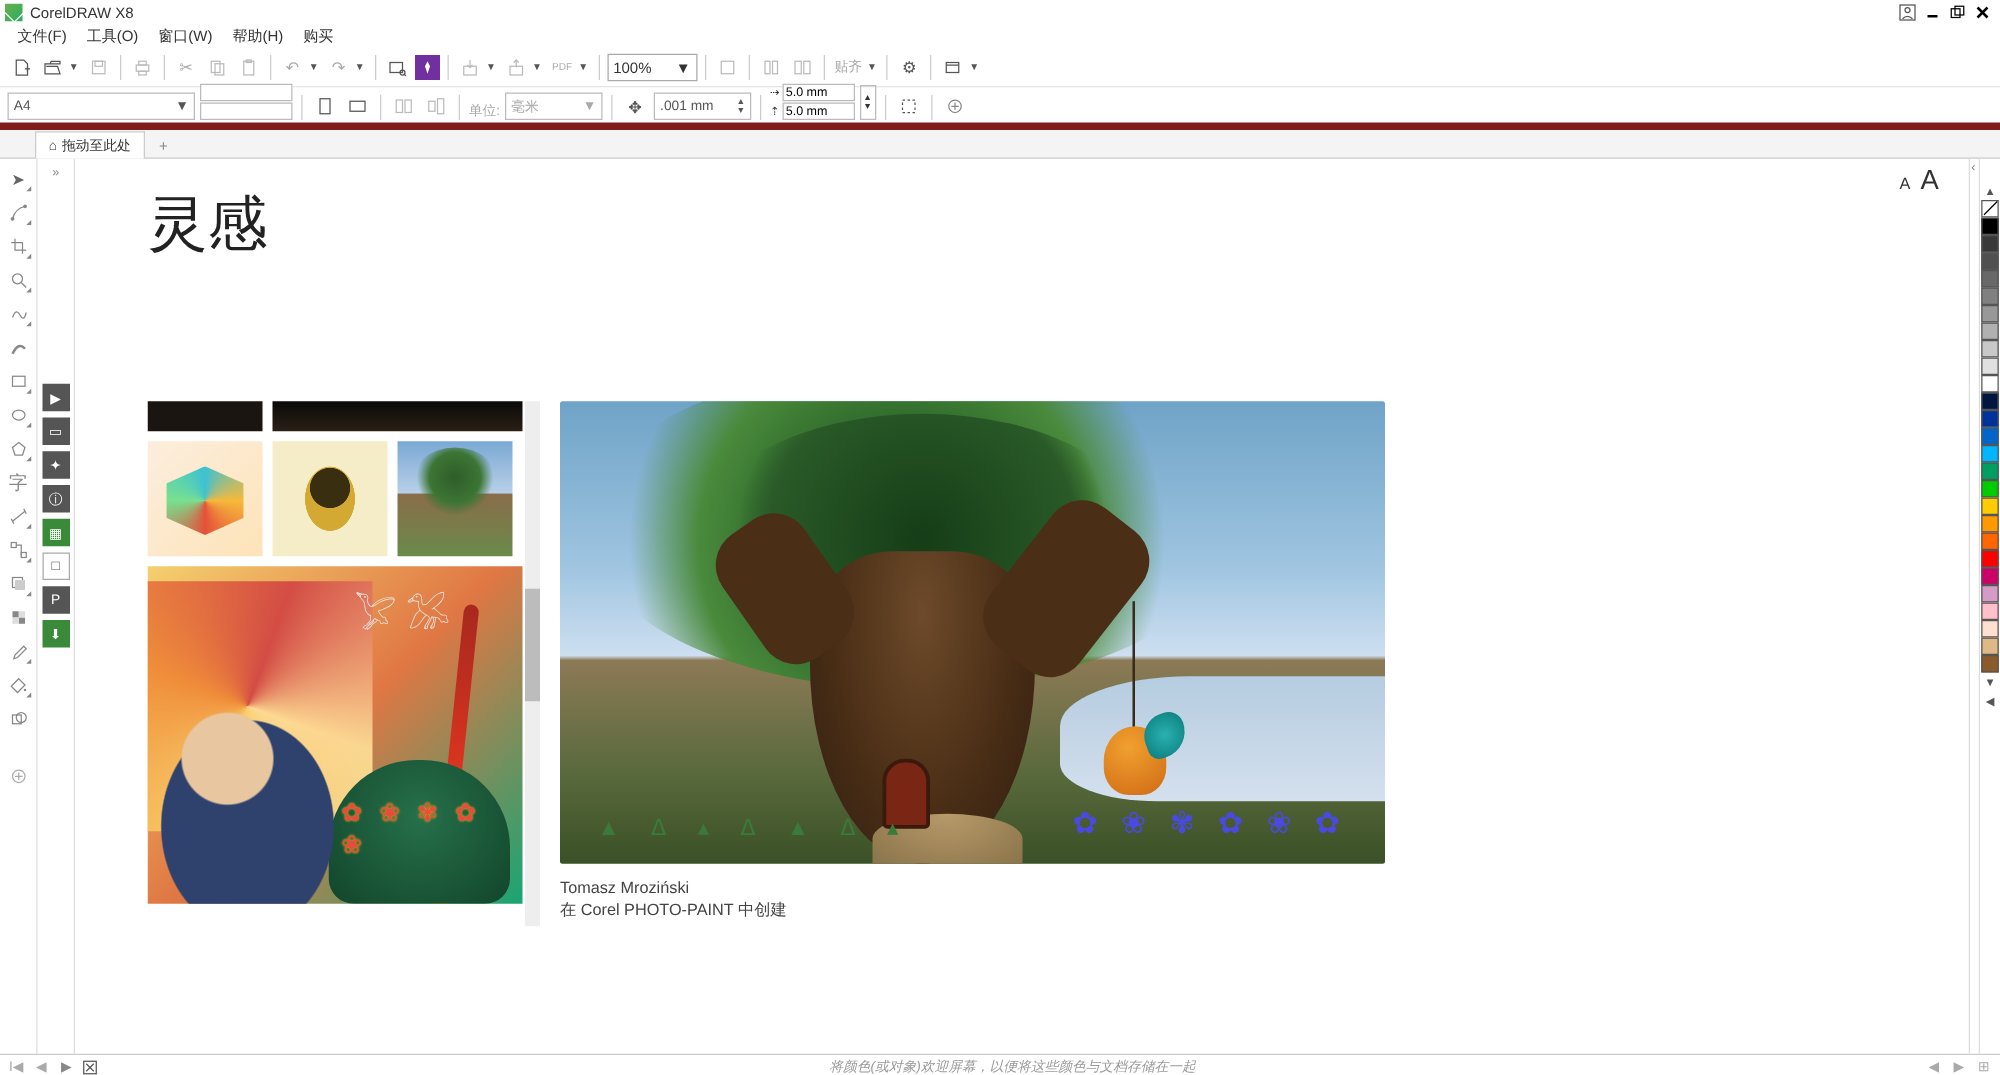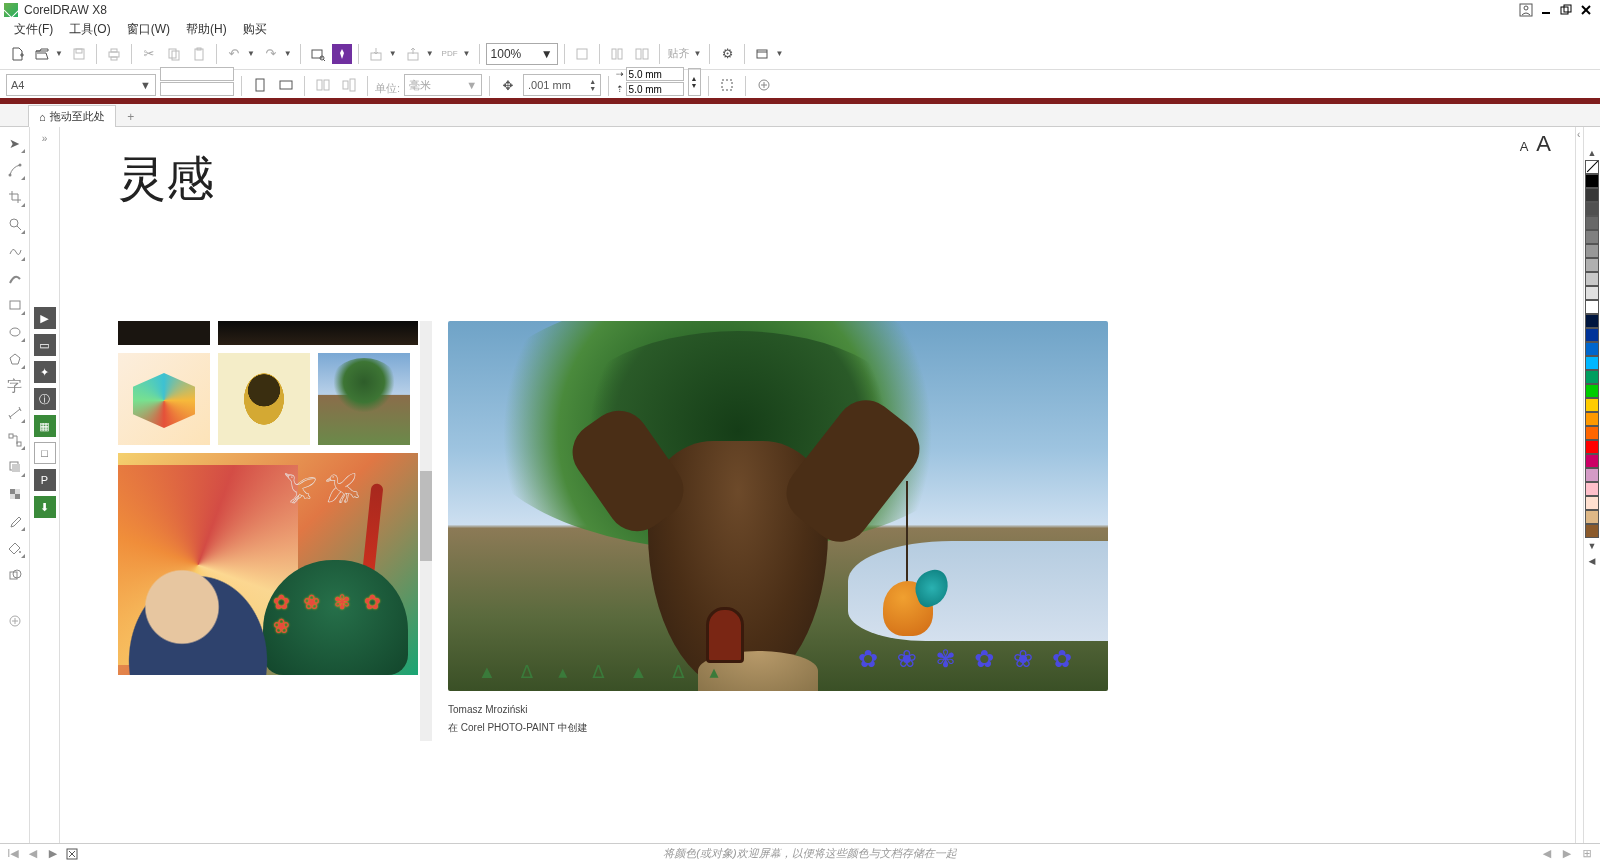--- a/index.html
+++ b/index.html
@@ -44,21 +44,21 @@
 .thumb-row1 .th:first-child { width: 92px; }
 .thumb-row1 .th:nth-child(2) { width: 200px; background: linear-gradient(#0a0a0a,#2a1f14); }
 .thumb-row2 { display: flex; gap: 8px; margin-bottom: 8px; }
 .th-sm { width: 92px; height: 92px; }
 .th-iso { background: linear-gradient(135deg,#fceedd,#fde3b8); position: relative; overflow: hidden; }
 .th-iso::after { content: ""; position: absolute; left: 15px; top: 20px; width: 62px; height: 55px; background: conic-gradient(#3dc1d3,#f6b93b,#e55039,#78e08f,#3dc1d3); clip-path: polygon(50% 0,100% 25%,100% 75%,50% 100%,0 75%,0 25%); }
 .th-face { background: #f4edc8; position: relative; overflow: hidden; }
 .th-face::after { content: ""; position: absolute; left: 18px; top: 10px; width: 56px; height: 72px; background: radial-gradient(circle at 50% 38%, #3a2e10 0%, #3a2e10 30%, transparent 31%), radial-gradient(ellipse at 50% 50%, #d4a933 0%, #d4a933 50%, transparent 51%); border-radius: 40% 40% 48% 48%; }
 .th-tree { background: linear-gradient(#7aa8d4,#b8d0e8 45%,#8a6d4a 46%,#6a8a4a); position: relative; overflow: hidden; }
 .th-tree::after { content: ""; position: absolute; left: 10px; top: 5px; width: 72px; height: 60px; background: radial-gradient(circle at 50% 40%,#2e5d2a 0%,#3d7534 40%,transparent 60%); border-radius: 50%; }
-.th-big { width: 300px; height: 222px; background: linear-gradient(135deg,#f4d06e,#e07744,#19a574); position: relative; overflow: hidden; }
+.th-big { width: 300px; height: 270px; background: linear-gradient(135deg,#f4d06e,#e07744,#19a574); position: relative; overflow: hidden; }
 .th-big::before { content: ""; position: absolute; left: -20px; top: 12px; width: 200px; height: 200px; background: conic-gradient(from 200deg,#fbd16b,#f08a36,#d14343,#ffe199,#fbd16b); opacity: .9; }
 .th-big::after { content: ""; position: absolute; left: 8px; top: 100px; width: 160px; height: 180px; background: radial-gradient(circle at 35% 30%,#e7c6a0 0%,#e7c6a0 22%,transparent 23%), radial-gradient(ellipse at 45% 60%,#2e426d 0%,#2e426d 55%,transparent 56%); border-radius: 40% 42% 30% 30%; }
 .th-big .glasses { position: absolute; left: 24px; top: 150px; width: 76px; height: 30px; border: 3px solid #2a2a2a; border-radius: 50%; background: transparent; }
 .th-big .brush { position: absolute; right: 48px; top: 30px; width: 12px; height: 260px; background: linear-gradient(#a7281e,#d9341f,#efb13c); border-radius: 6px; transform: rotate(6deg); }
 .th-big .bowl { position: absolute; right: 10px; bottom: 0; width: 145px; height: 115px; background: radial-gradient(circle at 50% 40%,#26704a,#12452b); border-radius: 70px 70px 20px 20px; overflow: hidden; }
 .th-big .bowl::after { content: "✿ ❀ ✾ ✿ ❀"; color: #e74c3c; font-size: 20px; position: absolute; left: 10px; top: 30px; letter-spacing: 4px; text-shadow: 0 0 2px #f1c40f; }
 .th-big .birds { position: absolute; right: 58px; top: 12px; font-size: 28px; color: #e9e9e9; }
 .scrollbar { position: absolute; right: -14px; top: 0; width: 12px; height: 420px; background: #eee; }
 .scrollbar .sbthumb { position: absolute; top: 150px; width: 12px; height: 90px; background: #bcbcbc; }
 .feature { width: 660px; }
@@ -68,22 +68,22 @@
 .feature .trunk { position: absolute; left: 200px; top: 120px; width: 180px; height: 250px; background: radial-gradient(ellipse at 50% 20%,#6d4a2a,#4a2e16 55%,#2e1d10); border-radius: 40% 40% 55% 55% / 30% 30% 70% 70%; }
 .feature .trunk::before { content: ""; position: absolute; left: -60px; top: -30px; width: 80px; height: 120px; background: #4a2e16; transform: rotate(-35deg); border-radius: 30px; }
 .feature .trunk::after { content: ""; position: absolute; right: -70px; top: -40px; width: 90px; height: 140px; background: #4a2e16; transform: rotate(38deg); border-radius: 30px; }
 .feature .door { position: absolute; left: 258px; bottom: 28px; width: 38px; height: 56px; background: #7a2614; border-radius: 18px 18px 4px 4px; border: 3px solid #3a1a0c; }
 .feature .path { position: absolute; left: 250px; bottom: 0; width: 120px; height: 40px; background: radial-gradient(ellipse at 50% 0,#b89a6a,#8a744a); border-radius: 50% 50% 0 0; }
 .feature .lake { position: absolute; right: 0; bottom: 50px; width: 260px; height: 100px; background: linear-gradient(#b5cce0,#d4e0ee); border-radius: 40% 0 0 30%; }
 .feature .swing { position: absolute; right: 200px; top: 160px; width: 2px; height: 130px; background: #3a2a1a; }
 .feature .char { position: absolute; right: 175px; top: 260px; width: 50px; height: 55px; background: radial-gradient(circle at 40% 30%,#f0a030,#d06a14); border-radius: 50% 50% 40% 40%; }
 .feature .char::after { content: ""; position: absolute; right: -16px; top: -10px; width: 34px; height: 34px; background: radial-gradient(ellipse,#2ab1b1,#0a7a7a); border-radius: 60% 40% 70% 30%; transform: rotate(-20deg); }
 .feature .flowers { position: absolute; right: 30px; bottom: 18px; font-size: 24px; color: #4a4ae0; letter-spacing: 6px; }
-.feature .flowers2 { position: absolute; left: 30px; bottom: 8px; font-size: 18px; color: #3a7a3a; letter-spacing: 10px; }
-.feature .caption { margin-top: 10px; font-size: 10px; color: #444; line-height: 18px; }
+.feature .flowers2 { position: absolute; left: 30px; bottom: 18px; font-size: 18px; color: #3a7a3a; letter-spacing: 10px; }
+.feature .caption { margin-top: 10px; font-size: 13px; color: #444; line-height: 18px; }
 .font-size-ctrl { position: absolute; right: 32px; top: 4px; display: flex; gap: 8px; align-items: baseline; color: #333; }
 .font-size-ctrl .sm { font-size: 13px; }
 .font-size-ctrl .lg { font-size: 22px; }
 .color-palette { width: 17px; border-left: 1px solid #ddd; display: flex; flex-direction: column; align-items: center; padding-top: 18px; }
 .color-sw { width: 14px; height: 14px; border: 1px solid #555; margin-bottom: 0; }
 .color-sw.none { background: #fff; position: relative; }
 .color-sw.none::after { content: ""; position: absolute; left: -1px; top: 5px; width: 15px; height: 1px; background: #000; transform: rotate(-45deg); }
 .pal-arrow { font-size: 9px; color: #555; margin: 3px 0 2px; }
 .pagebar { height: 20px; border-top: 1px solid #ccc; display: flex; align-items: center; padding: 0 6px; gap: 6px; font-size: 11px; color: #888; }
 .pagebar .pbtn { width: 14px; text-align: center; cursor: pointer; }

